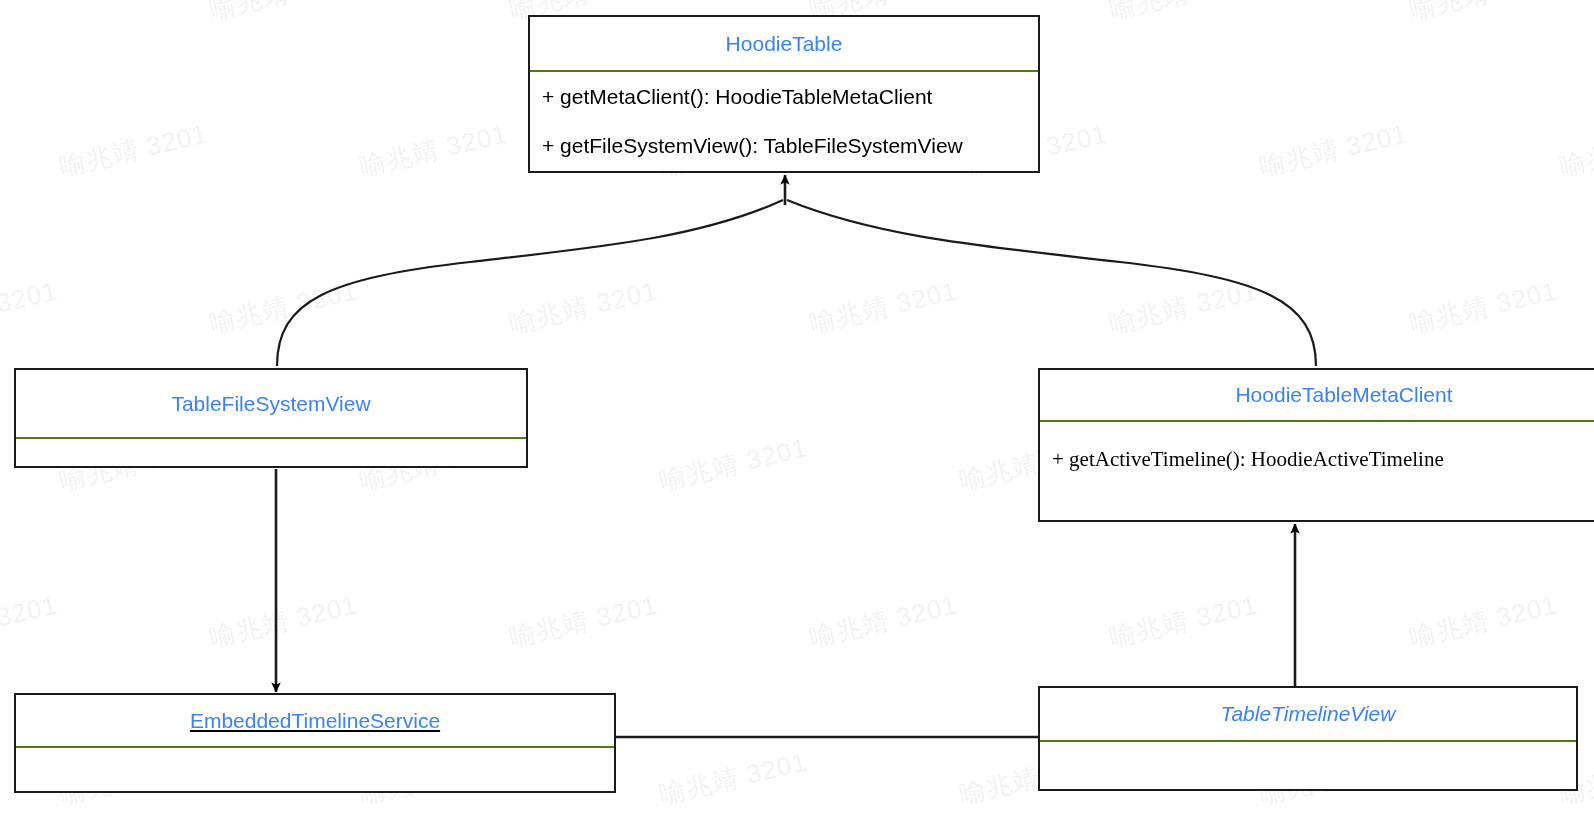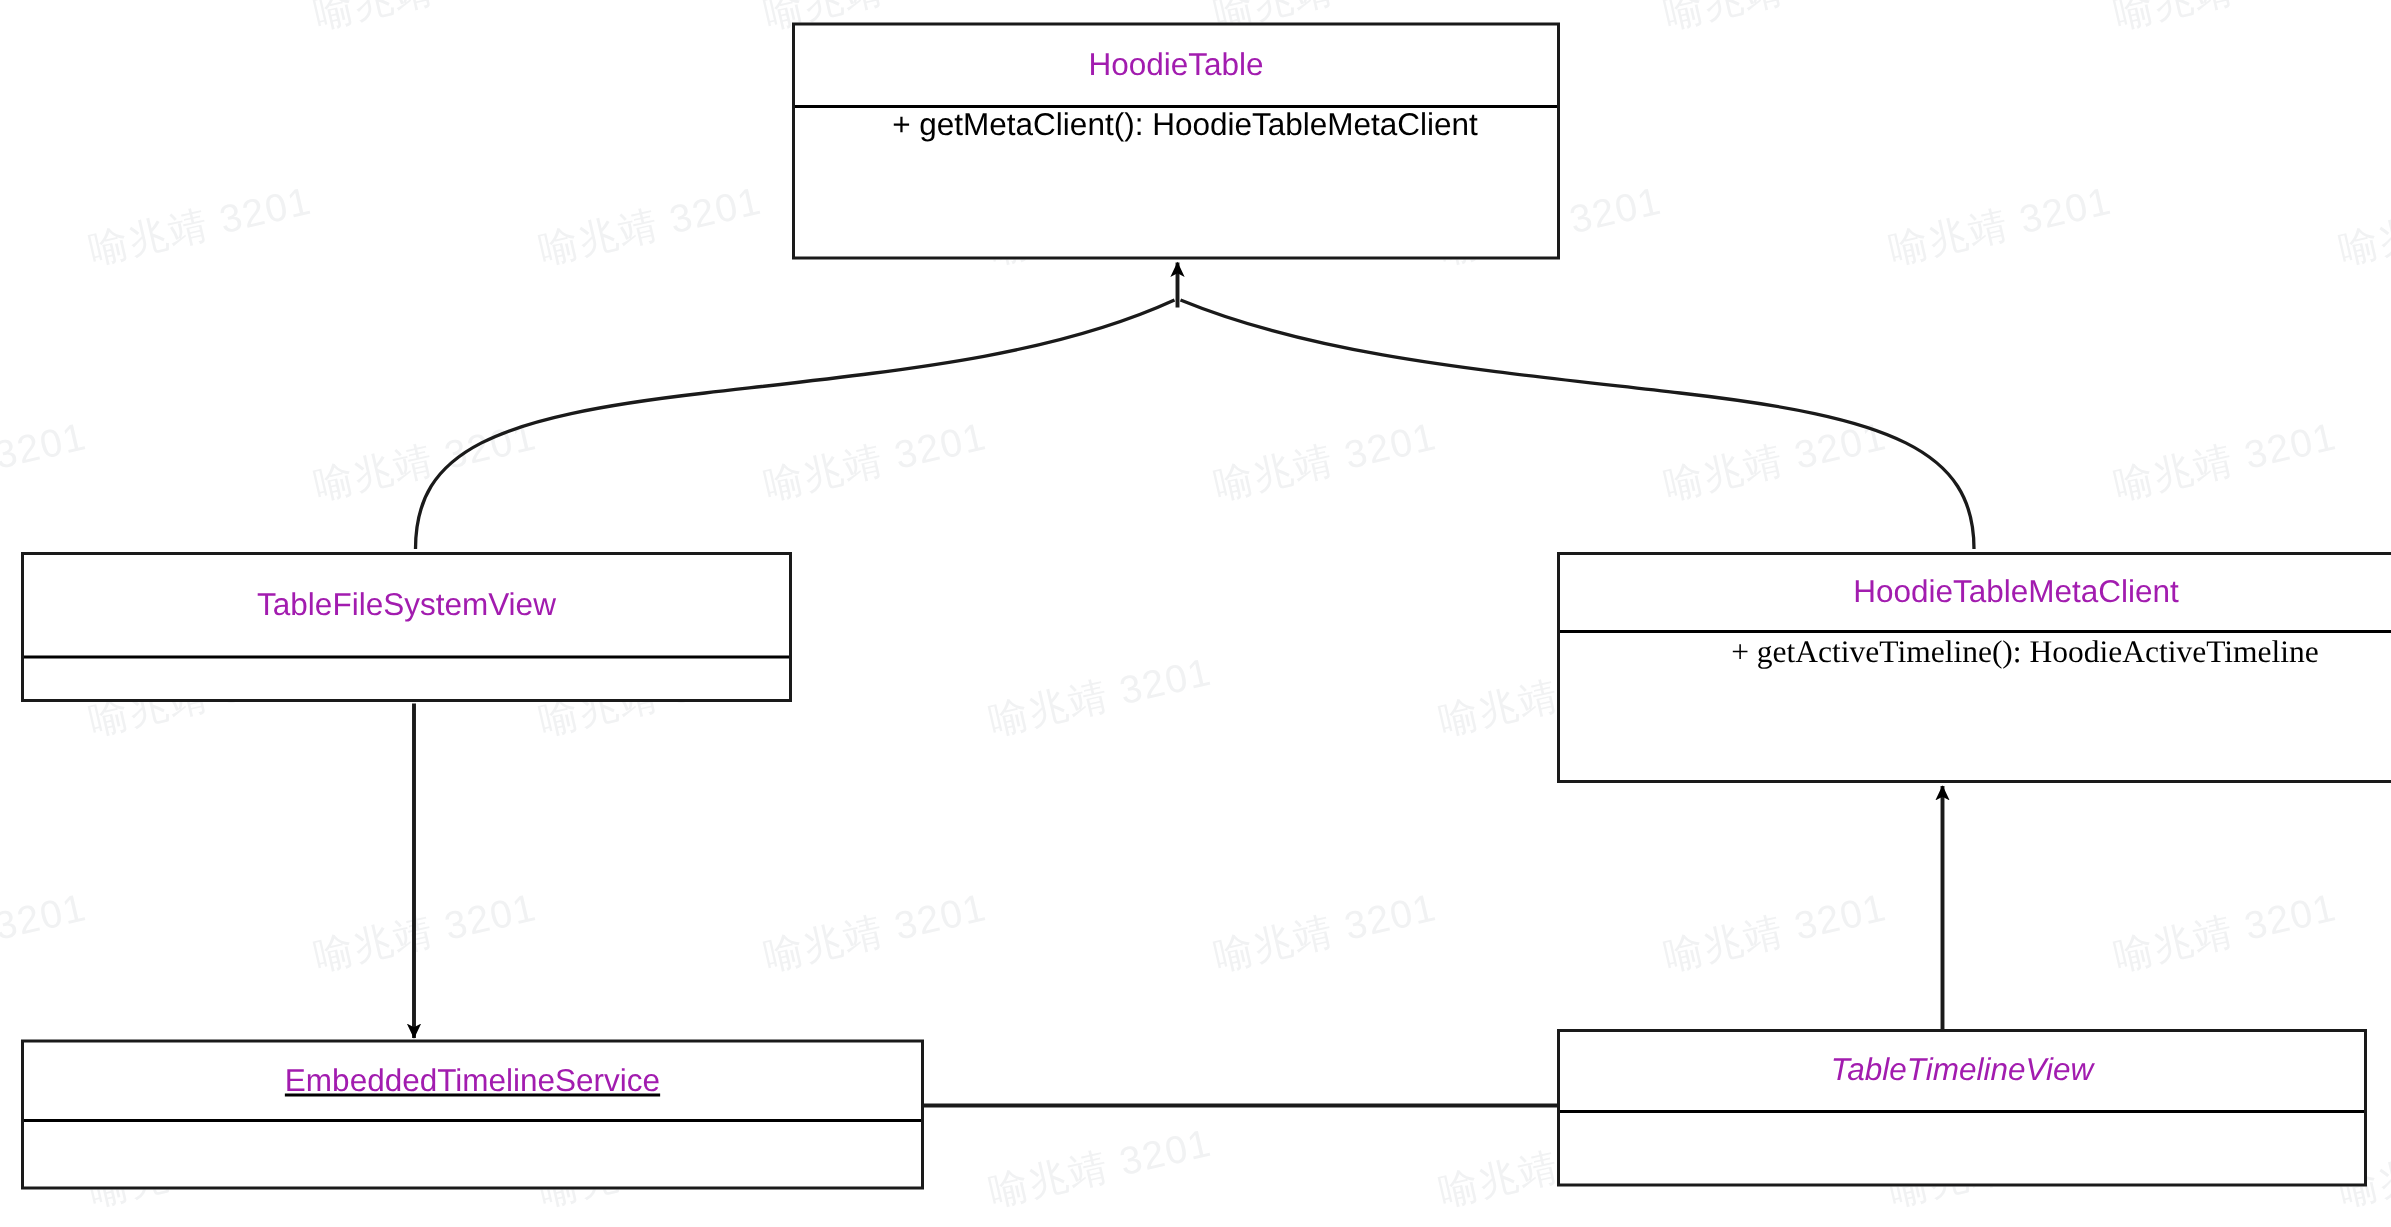--- a/index.html
+++ b/index.html
@@ -54,31 +54,31 @@
     position: absolute;
     box-sizing: border-box;
     background: #ffffff;
     border: 2px solid #1a1a1a;
     z-index: 3;
   }
   .uml-class-name {
     box-sizing: border-box;
     text-align: center;
     font-size: 21px;
-    color: #a21caf;
+    color: #3b82f6;
     display: flex;
     align-items: center;
     justify-content: center;
     line-height: 1.1;
   }
   .uml-class-members {
     box-sizing: border-box;
-    border-top: 2px solid #000000;
+    border-top: 2px solid #4d7c0f;
     display: flex;
-    flex-direction: row;
+    flex-direction: column;
     justify-content: center;
   }
   .uml-member {
     font-size: 21px;
     color: #000000;
     padding-left: 12px;
     line-height: 1.15;
     white-space: nowrap;
   }
 
@@ -172,20 +172,21 @@
     <line x1="1295" y1="686" x2="1295" y2="524" stroke="#1a1a1a" stroke-width="2.6" marker-end="url(#arrow-filled)"></line>
 
      EmbeddedTimelineService (horizontal) --&gt;
     <line x1="1038" y1="737" x2="530" y2="737" stroke="#1a1a1a" stroke-width="2.6" marker-end="url(#arrow-filled)"></line>
   </svg>
 
   <div class="uml-class" id="class-hoodie-table">
     <div class="uml-class-name">HoodieTable</div>
     <div class="uml-class-members">
       <div class="uml-member">+ getMetaClient(): HoodieTableMetaClient</div>
+      <div class="uml-member">+ getFileSystemView(): TableFileSystemView</div>
     </div>
   </div>
 
   <div class="uml-class" id="class-table-file-system-view">
     <div class="uml-class-name">TableFileSystemView</div>
     <div class="uml-class-members"></div>
   </div>
 
   <div class="uml-class" id="class-hoodie-table-meta-client">
     <div class="uml-class-name">HoodieTableMetaClient</div>

